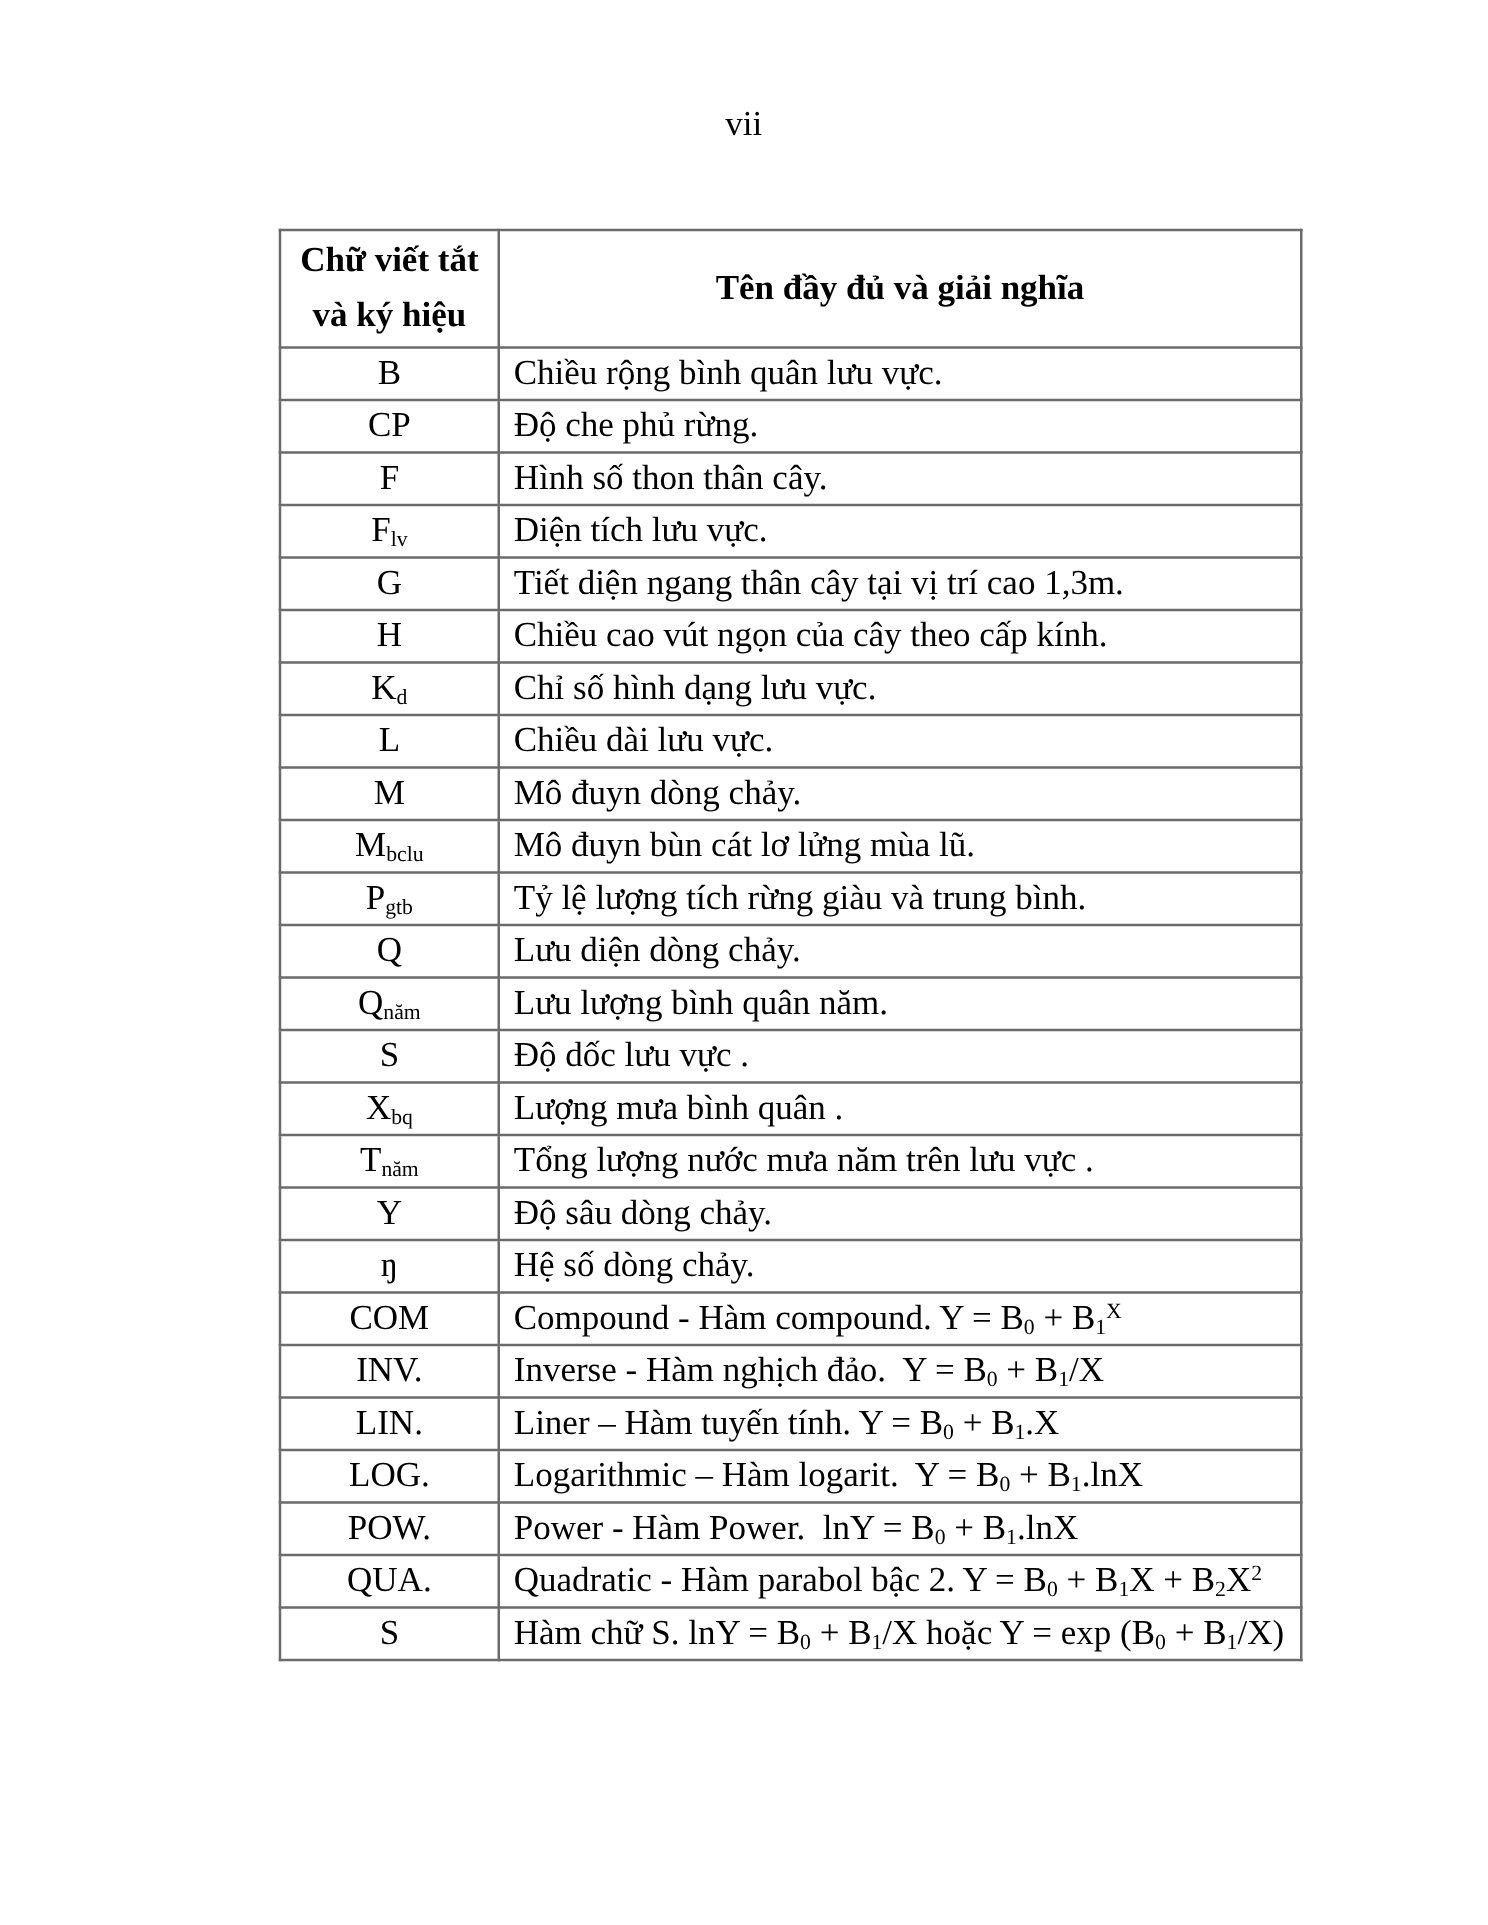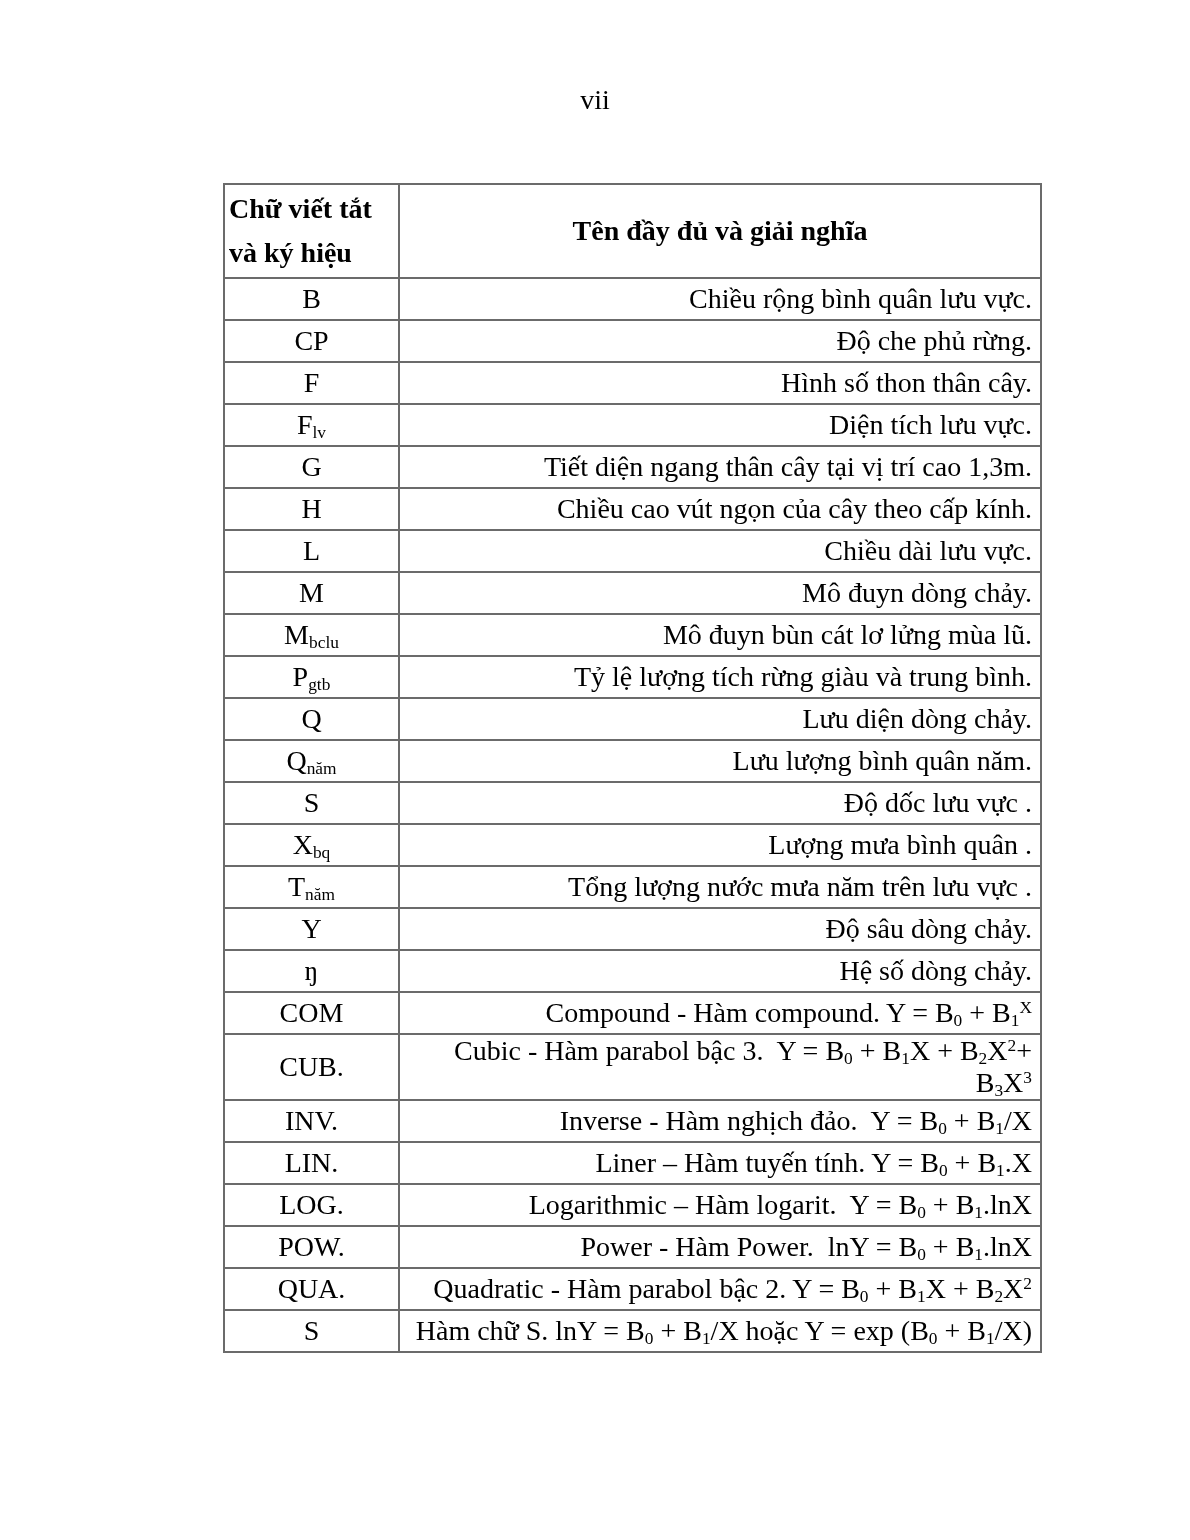--- a/index.html
+++ b/index.html
@@ -43,35 +43,35 @@
   table.abbrev-table th,
   table.abbrev-table td {
     border: 2px solid var(--border-color);
     font-size: 28px;
     vertical-align: middle;
     color: var(--text-color);
   }
   thead tr { height: 82px; }
   tbody tr { height: 42px; }
   th.symbol-header {
-    text-align: left;
+    text-align: center;
     font-weight: bold;
     line-height: 44px;
     padding: 2px 4px;
   }
   th.desc-header {
     font-weight: bold;
     padding: 2px 8px;
   }
   td.symbol-cell {
     text-align: center;
     padding: 0 4px;
   }
   td.desc-cell {
-    text-align: right;
+    text-align: left;
     padding: 0 8px 0 11px;
     white-space: pre-wrap;
   }
   sub {
     font-size: 0.62em;
     line-height: 0;
     vertical-align: -0.22em;
   }
   sup {
     font-size: 0.62em;
@@ -118,20 +118,24 @@
         </tr>
         <tr>
           <td class="symbol-cell">G</td>
           <td class="desc-cell">Tiết diện ngang thân cây tại vị trí cao 1,3m.</td>
         </tr>
         <tr>
           <td class="symbol-cell">H</td>
           <td class="desc-cell">Chiều cao vút ngọn của cây theo cấp kính.</td>
         </tr>
         <tr>
+          <td class="symbol-cell">K<sub>d</sub></td>
+          <td class="desc-cell">Chỉ số hình dạng lưu vực.</td>
+        </tr>
+        <tr>
           <td class="symbol-cell">L</td>
           <td class="desc-cell">Chiều dài lưu vực.</td>
         </tr>
         <tr>
           <td class="symbol-cell">M</td>
           <td class="desc-cell">Mô đuyn dòng chảy.</td>
         </tr>
         <tr>
           <td class="symbol-cell">M<sub>bclu</sub></td>
           <td class="desc-cell">Mô đuyn bùn cát lơ lửng mùa lũ.</td>
@@ -164,24 +168,20 @@
           <td class="symbol-cell">Y</td>
           <td class="desc-cell">Độ sâu dòng chảy.</td>
         </tr>
         <tr>
           <td class="symbol-cell">ŋ</td>
           <td class="desc-cell">Hệ số dòng chảy.</td>
         </tr>
         <tr>
           <td class="symbol-cell">COM</td>
           <td class="desc-cell">Compound - Hàm compound. Y = B<sub>0</sub> + B<sub>1</sub><sup>X</sup></td>
-        </tr>
-        <tr>
-          <td class="symbol-cell">CUB.</td>
-          <td class="desc-cell">Cubic - Hàm parabol bậc 3.  Y = B<sub>0</sub> + B<sub>1</sub>X + B<sub>2</sub>X<sup>2</sup>+ B<sub>3</sub>X<sup>3</sup></td>
         </tr>
         <tr>
           <td class="symbol-cell">INV.</td>
           <td class="desc-cell">Inverse - Hàm nghịch đảo.  Y = B<sub>0</sub> + B<sub>1</sub>/X</td>
         </tr>
         <tr>
           <td class="symbol-cell">LIN.</td>
           <td class="desc-cell">Liner – Hàm tuyến tính. Y = B<sub>0</sub> + B<sub>1</sub>.X</td>
         </tr>
         <tr>

